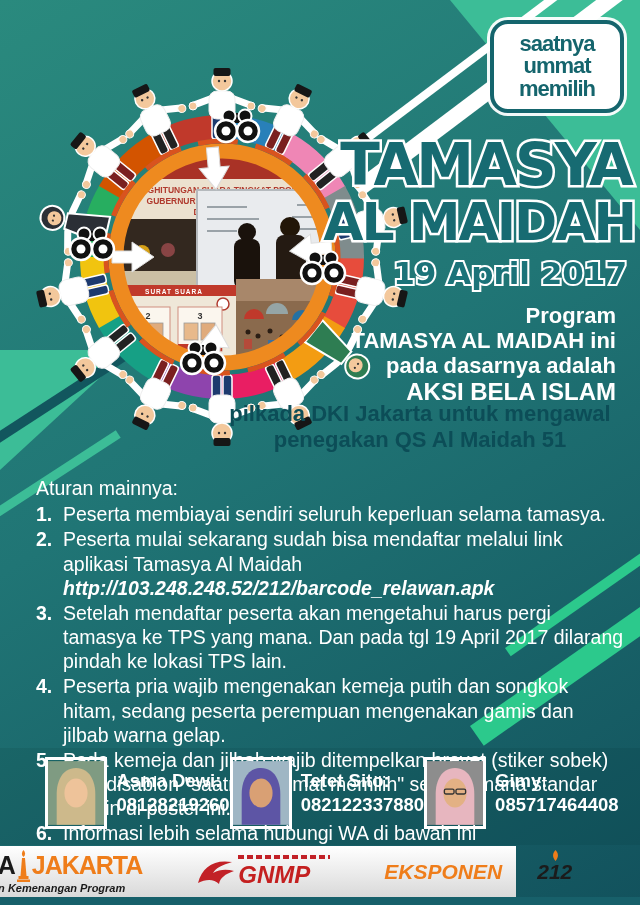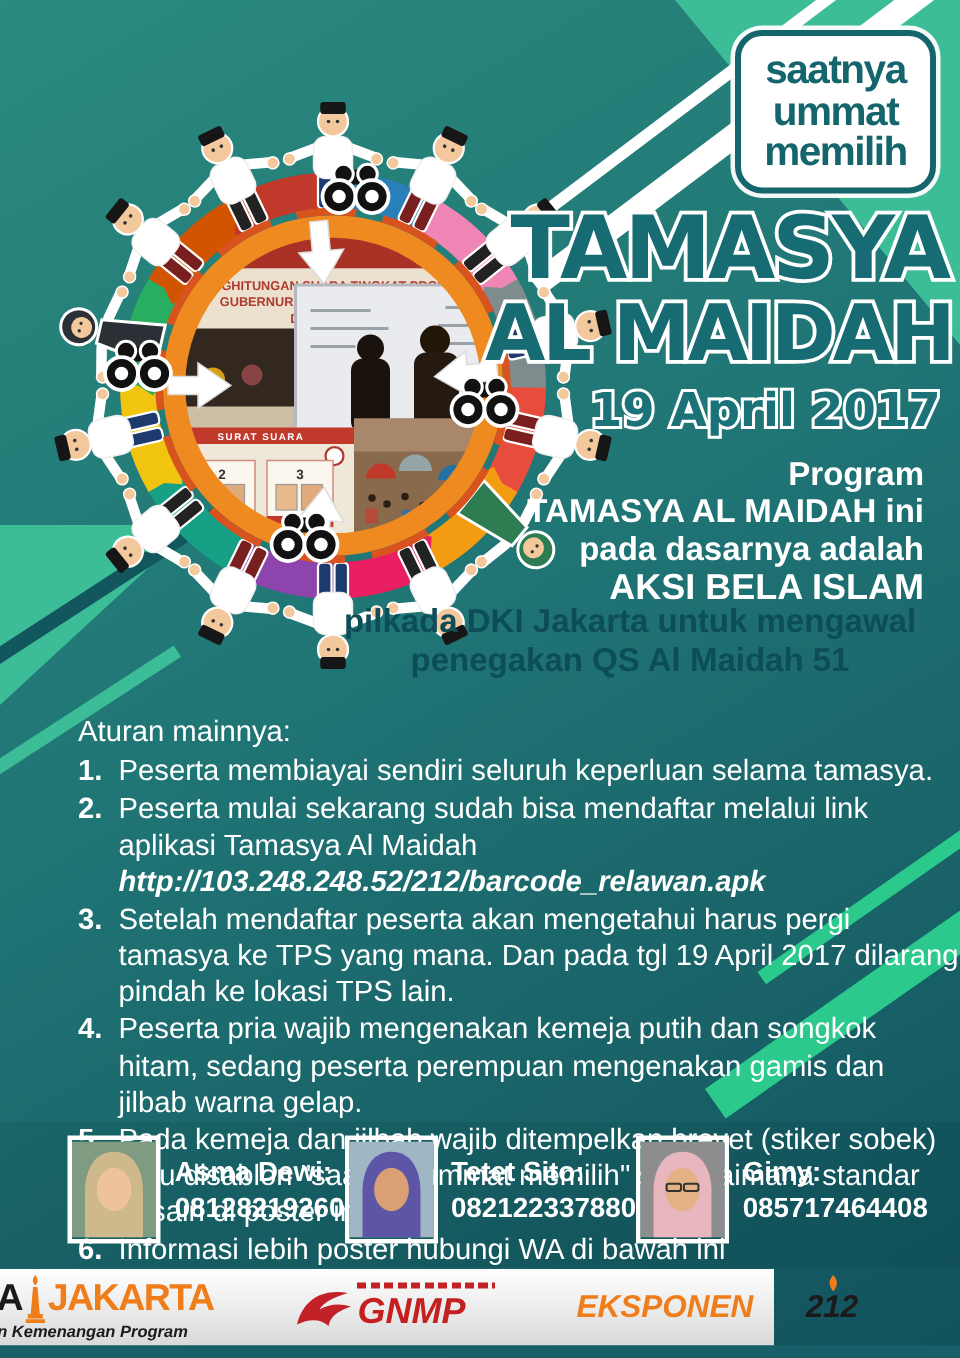--- a/index.html
+++ b/index.html
@@ -20,36 +20,36 @@
   .stripe-g1{left:505px;top:648px;width:230px;height:10px;background:#2cc98c;transform:rotate(-35deg);transform-origin:0 0;}
   .stripe-g2{left:470px;top:726px;width:290px;height:24px;background:#2cc98c;transform:rotate(-35deg);transform-origin:0 0;}
   .contacts-band{left:0;top:748px;width:640px;height:97px;background:rgba(0,35,40,.10);}
 
   
   .badge{
     right:16px;top:20px;width:118px;padding:9px 4px;
     background:#fff;border:4px solid #15656d;border-radius:18px;
     box-shadow:0 0 0 3px rgba(255,255,255,.95);
     text-align:center;color:#15656d;font-weight:bold;
-    font-size:27px;line-height:1.02;letter-spacing:-1px;
+    font-size:22px;line-height:1.02;letter-spacing:-1px;
   }
 
   
   .title-svg{left:295px;top:133px;}
   .title-svg text{font-family:"DejaVu Sans","Liberation Sans",sans-serif;font-weight:bold;paint-order:stroke;}
   .t-line{fill:#176b72;stroke:#ffffff;stroke-width:5px;letter-spacing:-2px;}
   .t-date{fill:#1b7379;stroke:#ffffff;stroke-width:4px;}
 
   
   .program{right:24px;top:303px;text-align:right;color:#fff;font-weight:bold;font-size:22px;line-height:1.14;}
   .program .big{font-size:24px;}
   .callout{right:24px;top:401px;width:392px;text-align:center;color:#0c4d57;font-weight:bold;font-size:22px;line-height:1.18;}
 
   
-  .rules{left:52px;top:476px;width:588px;color:#fff;font-size:19.5px;line-height:1.24;}
+  .rules{left:36px;top:476px;width:588px;color:#fff;font-size:19.5px;line-height:1.24;}
   .rules-heading{margin-bottom:2px;}
   .rule{display:flex;margin:1px 0;}
   .rule .num{width:27px;flex:none;font-weight:bold;}
   .rule .txt{flex:1;}
   .rule .link{font-weight:bold;font-style:italic;}
 
   
   .contacts{left:30px;top:757px;width:604px;display:flex;align-items:center;justify-content:center;}
   .contact{display:flex;gap:9px;align-items:center;}
   .photo{width:56px;height:66px;border:3px solid #fff;flex:none;display:block;}
@@ -281,21 +281,21 @@
     <div class="rule">
       <span class="num">4.</span>
       <span class="txt">Peserta pria wajib mengenakan kemeja putih dan songkok hitam, sedang peserta perempuan mengenakan gamis dan jilbab warna gelap.</span>
     </div>
     <div class="rule">
       <span class="num">5.</span>
       <span class="txt">Pada kemeja dan jilbab wajib ditempelkan brevet (stiker sobek) atau disablon "saatnya ummat memilih" sebagaimana standar desain di poster ini.</span>
     </div>
     <div class="rule">
       <span class="num">6.</span>
-      <span class="txt">Informasi lebih poster hubungi WA di bawah ini</span>
+      <span class="txt">Informasi lebih selama hubungi WA di bawah ini</span>
     </div>
   </div>
 
   <div class="abs contacts">
     <div class="contact">
       <svg class="photo" viewBox="0 0 58 66">
         <rect width="58" height="66" fill="#7f9b82"></rect>
         <path d="M29,7 C14,7 9,22 9,34 L9,66 L49,66 L49,34 C49,22 44,7 29,7 Z" fill="#cdb98b"></path>
         <ellipse cx="29" cy="33" rx="12" ry="15" fill="#eec39a"></ellipse>
       </svg>

